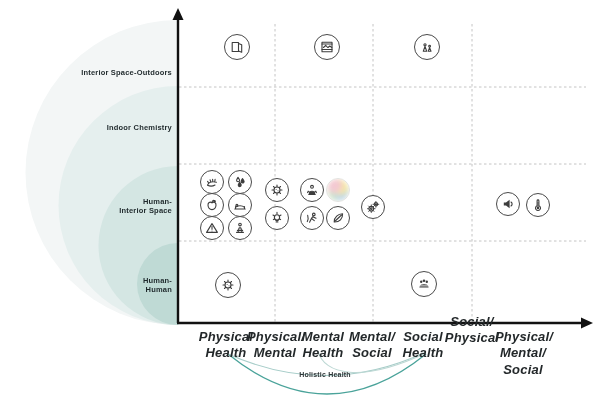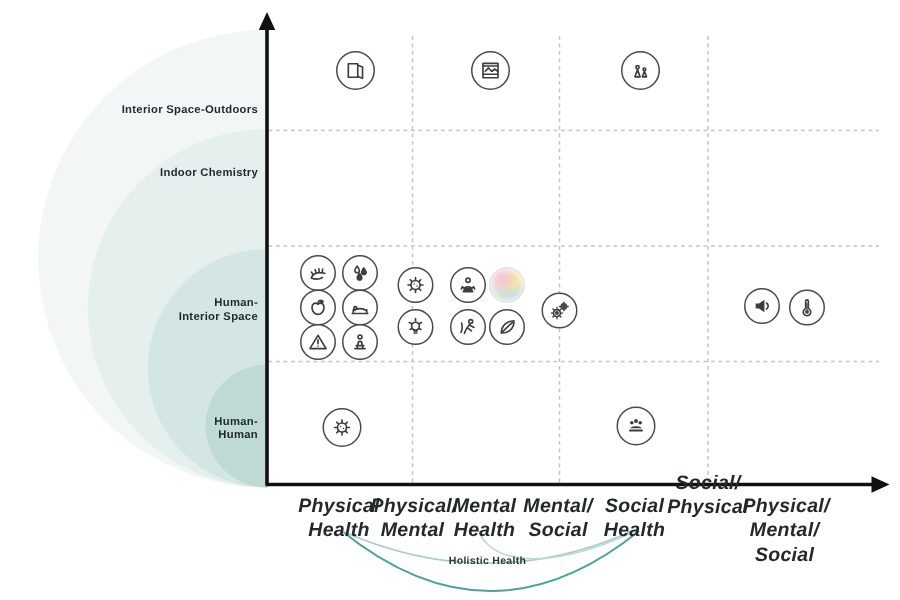--- a/index.html
+++ b/index.html
@@ -59,21 +59,21 @@
     </g>
 
     <g fill="none">
       <path d="M 228 354 Q 327 434 426 354" stroke-width="1.3" stroke="#4aa39a"></path>
       <path d="M 228 354 Q 327 398 426 352" stroke-width="1.1" stroke="#a7cdc9"></path>
       <path d="M 318 351 C 324 374 360 384 426 353" stroke-width="1.1" stroke="#bdd8d4"></path>
     </g>
   </svg>
 
   <div class="rowlabel" style="top:42px;margin-top:26px;">Interior Space-Outdoors</div>
-  <div class="rowlabel" style="top:110px;padding-left:45px;">Indoor Chemistry</div>
+  <div class="rowlabel" style="top:123px;padding-left:45px;">Indoor Chemistry</div>
   <div class="rowlabel" style="top:197px;">Human-
 Interior Space</div>
   <div class="rowlabel" style="top:276px;">Human-
 Human</div>
 
   <div class="collabel" style="left:198px;top:329px;">Physical
 Health</div>
   <div class="collabel" style="left:247px;top:329px;">Physical/
 Mental</div>
   <div class="collabel" style="left:295px;top:329px;">Mental

